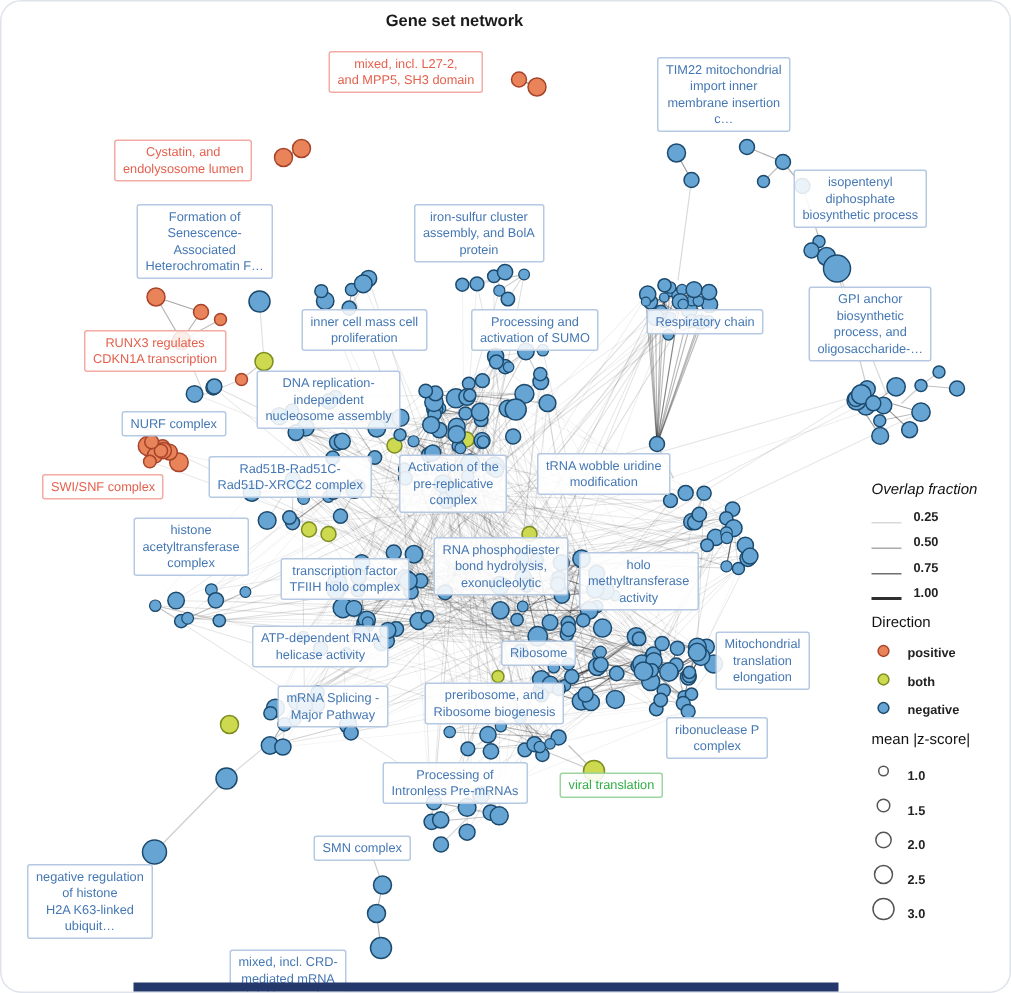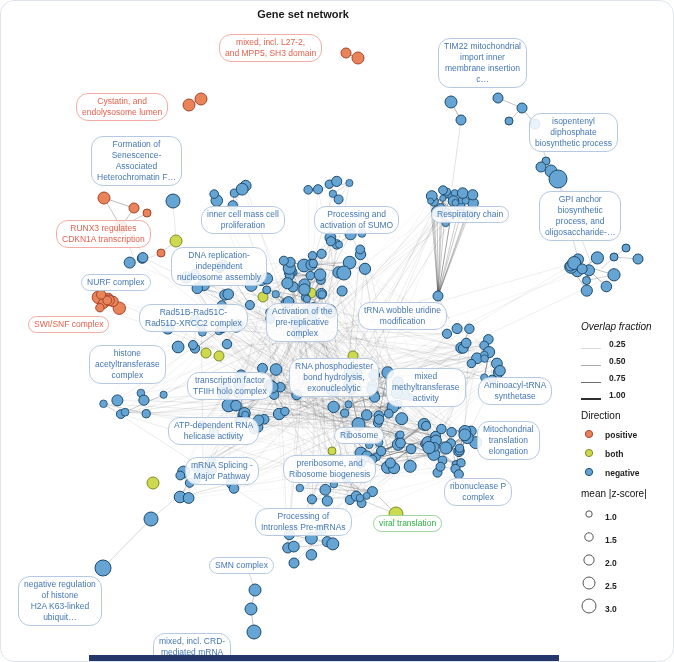--- a/index.html
+++ b/index.html
@@ -1,20 +1,20 @@
 <!DOCTYPE html>
 <html><head>
 <meta charset="utf-8">
 <style>
   html,body{margin:0;padding:0;background:#ffffff;font-family:"Liberation Sans",sans-serif;}
   .canvas{position:relative;width:674px;height:662px;background:#ffffff;border:1px solid #dfe4ec;border-radius:14px;overflow:hidden;box-sizing:border-box;}
   .net-svg{position:absolute;left:0;top:0;z-index:1;}
   .plot-title{position:absolute;left:0;top:7px;width:604px;text-align:center;font-size:11px;font-weight:600;color:#1a1a1a;z-index:3;}
   .labels-layer{position:absolute;left:0;top:0;width:674px;height:662px;z-index:2;}
-  .gs-label{position:absolute;white-space:pre;text-align:center;font-size:8.5px;line-height:1.3;padding:2px 5px;border-radius:12px;background:rgba(255,255,255,0.87);border:1px solid;}
+  .gs-label{position:absolute;white-space:pre;text-align:center;font-size:8.5px;line-height:1.3;padding:2px 5px;border-radius:2px;background:rgba(255,255,255,0.87);border:1px solid;}
   .gs-blue{color:#4477b3;border-color:#b6c9e2;}
   .gs-red{color:#e4604d;border-color:#f2aca4;}
   .gs-green{color:#2fae43;border-color:#9ed4a0;}
   .legend{position:absolute;left:580px;top:306px;width:92px;z-index:3;color:#111;}
   .legend .lg-title{font-size:10px;color:#111;margin:10px 0 7px 0;}
   .legend .lg-title:first-child{margin-top:14px;font-style:italic;}
   .lg-row{display:flex;align-items:flex-end;gap:8px;margin-bottom:7px;}
   .lg-row .lg-label{font-size:8.5px;font-weight:700;color:#222;}
   .lg-line{width:20px;height:0;}
   .lg-swatch{width:16px;display:flex;justify-content:center;}
@@ -1271,20 +1271,23 @@
 c…</div>
       <div class="gs-label gs-red" style="left: 75px; top: 92px;">Cystatin, and
 endolysosome lumen</div>
       <div class="gs-label gs-blue" style="left: 528px; top: 112px;">isopentenyl
 diphosphate
 biosynthetic process</div>
       <div class="gs-label gs-blue" style="left: 90px; top: 135px;">Formation of
 Senescence-
 Associated
 Heterochromatin F…</div>
+      <div class="gs-label gs-blue" style="left: 275px; top: 135px;">iron-sulfur cluster
+assembly, and BolA
+protein</div>
       <div class="gs-label gs-blue" style="left: 538px; top: 190px;">GPI anchor
 biosynthetic
 process, and
 oligosaccharide-…</div>
       <div class="gs-label gs-red" style="left: 55px; top: 219px; text-align: center;">RUNX3 regulates
 CDKN1A transcription</div>
       <div class="gs-label gs-blue" style="left: 200px; top: 205px;">inner cell mass cell
 proliferation</div>
       <div class="gs-label gs-blue" style="left: 313px; top: 205px;">Processing and
 activation of SUMO</div>
@@ -1302,25 +1305,23 @@
       <div class="gs-label gs-blue" style="left: 357px; top: 301px;">tRNA wobble uridine
 modification</div>
       <div class="gs-label gs-blue" style="left: 88px; top: 344px;">histone
 acetyltransferase
 complex</div>
       <div class="gs-label gs-blue" style="left: 186px; top: 371px;">transcription factor
 TFIIH holo complex</div>
       <div class="gs-label gs-blue" style="left: 288px; top: 357px;">RNA phosphodiester
 bond hydrolysis,
 exonucleolytic</div>
-      <div class="gs-label gs-blue" style="left: 385px; top: 367px;">mixed
+      <div class="gs-label gs-blue" style="left: 385px; top: 367px;">holo
 methyltransferase
 activity</div>
-      <div class="gs-label gs-blue" style="left: 477px; top: 376px;">Aminoacyl-tRNA
-synthetase</div>
       <div class="gs-label gs-blue" style="left: 167px; top: 416px;">ATP-dependent RNA
 helicase activity</div>
       <div class="gs-label gs-blue" style="left: 333px; top: 426px;">Ribosome</div>
       <div class="gs-label gs-blue" style="left: 476px; top: 420px;">Mitochondrial
 translation
 elongation</div>
       <div class="gs-label gs-blue" style="left: 184px; top: 456px;">mRNA Splicing -
 Major Pathway</div>
       <div class="gs-label gs-blue" style="left: 282px; top: 454px; text-align: center;">preribosome, and
 Ribosome biogenesis</div>

